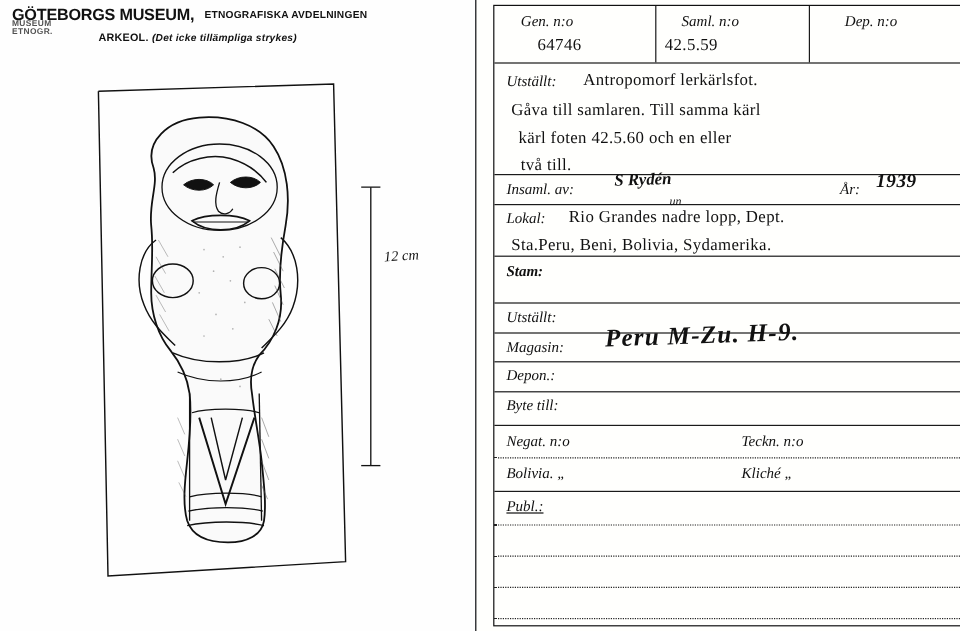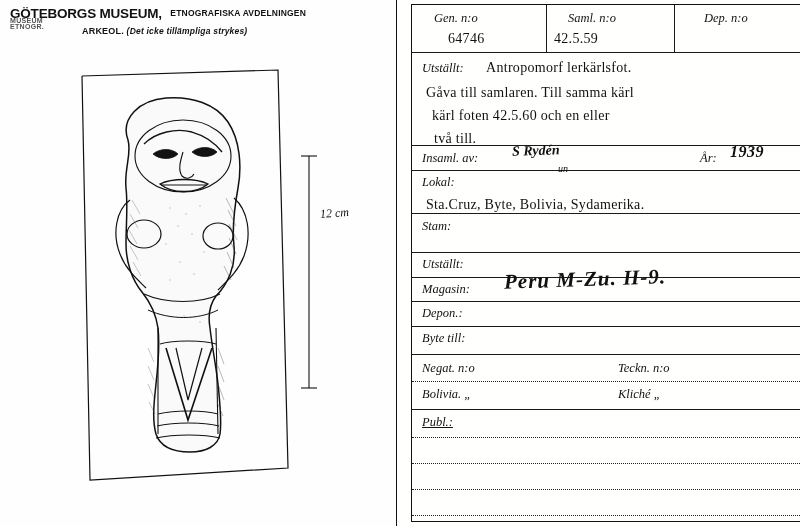--- a/index.html
+++ b/index.html
@@ -300,25 +300,26 @@
       <span class="typed" style="left:22px; top:126px;">två till.</span>
       <div class="rule" style="top:140px;"></div>
 
       <span class="lbl" style="left:10px; top:146px;">Insaml. av:</span>
       <span class="hand hand-mid" style="left:100px; top:138px; transform:rotate(-2deg);">S Rydén</span>
       <span class="lbl" style="left:288px; top:146px;">År:</span>
       <span class="hand hand-year" style="left:318px; top:138px;">1939</span>
       <div class="rule" style="top:165px;"></div>
 
       <span class="lbl" style="left:10px; top:170px;">Lokal:</span>
+      <span class="typed" style="left:62px; top:169px;">Rio Grandes nadre lopp, Dept.</span>
       <span class="hand hand-small" style="left:146px; top:158px;">un</span>
-      <span class="typed" style="left:14px; top:192px;">Sta.Cruz, Byte, Bolivia, Sydamerika.</span>
+      <span class="typed" style="left:14px; top:192px;">Sta.Peru, Beni, Bolivia, Sydamerika.</span>
       <div class="rule" style="top:208px;"></div>
 
-      <span class="lbl" style="left:10px; top:214px;">Stam:</span>
+      <span class="lbl" style="left:10px; top:214px;font-weight:bold;">Stam:</span>
       <span class="typed" style="left:70px; top:214px;"></span>
       <div class="rule" style="top:247px;"></div>
 
       <span class="lbl" style="left:10px; top:252px;">Utställt:</span>
       <span class="typed" style="left:88px; top:252px;"></span>
       <div class="rule" style="top:272px;"></div>
 
       <span class="lbl" style="left:10px; top:277px;">Magasin:</span>
       <span class="hand hand-big" style="left:92px; top:262px; transform:rotate(-2deg);">Peru M-Zu. H-9.</span>
       <div class="rule" style="top:296px;"></div>

